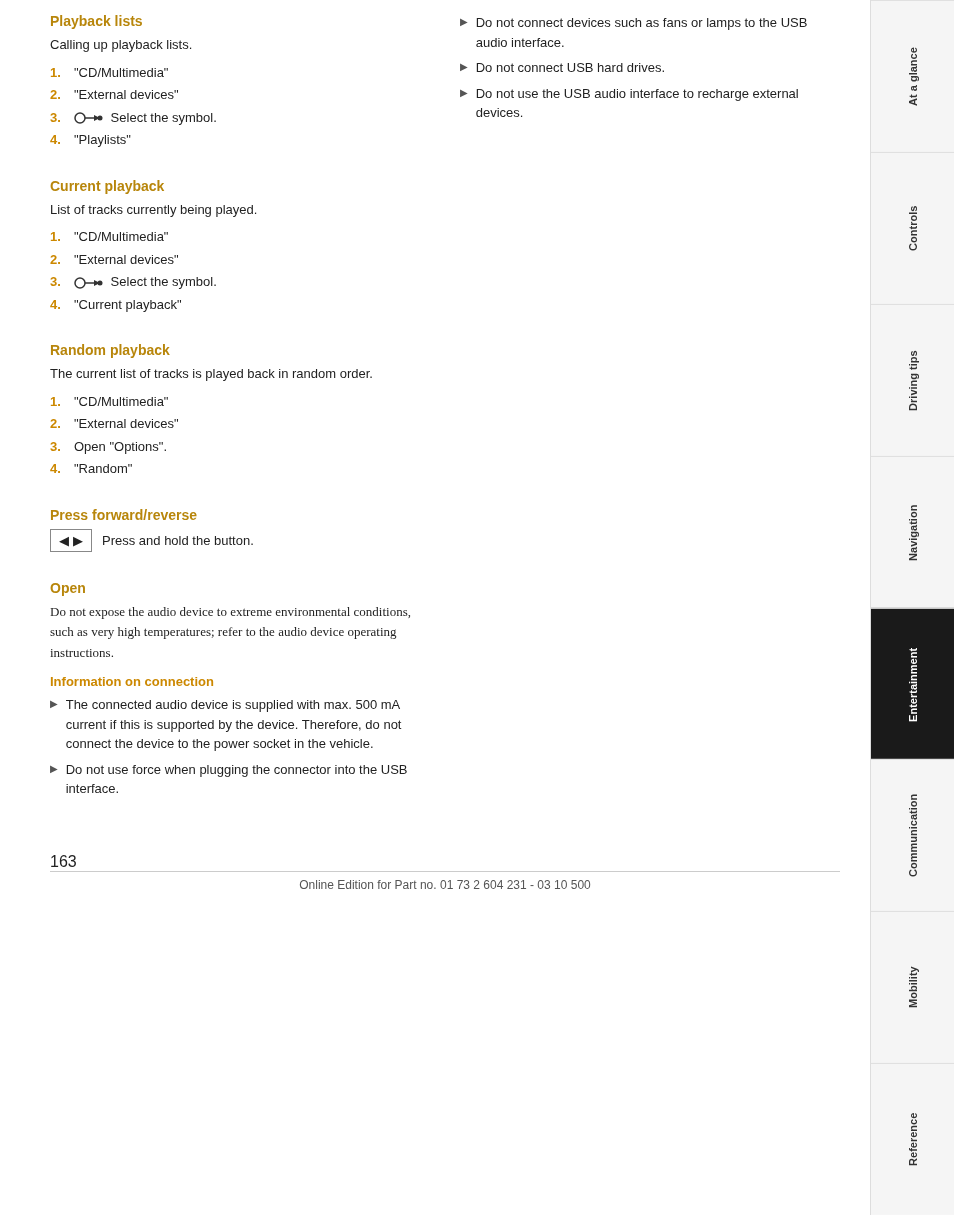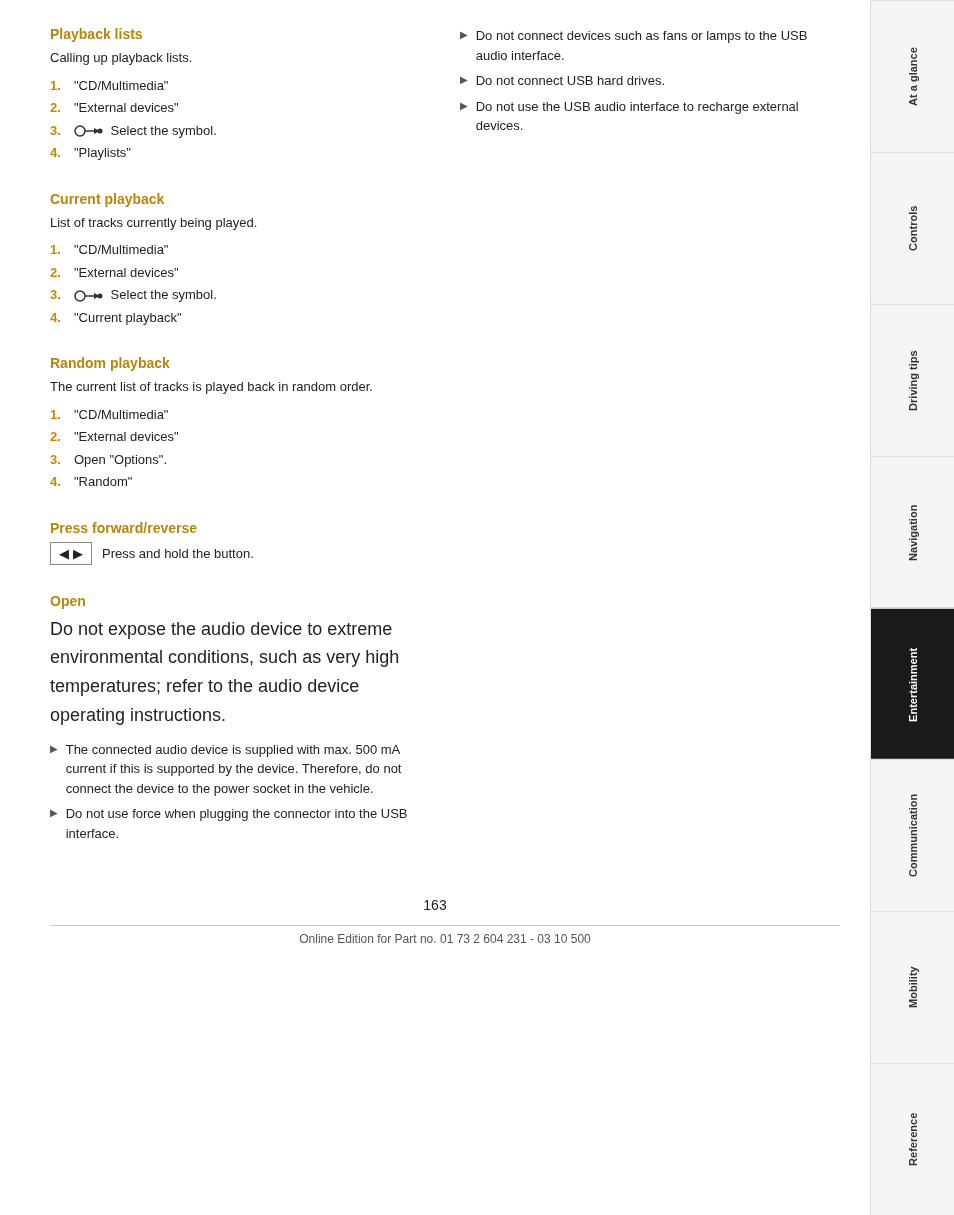--- a/index.html
+++ b/index.html
@@ -15,21 +15,21 @@
     }
 
     .page-wrapper {
       display: flex;
       width: 954px;
       min-height: 1215px;
     }
 
     .main-content {
       flex: 1;
-      padding: 16px 30px 40px 50px;
+      padding: 3px 30px 40px 50px;
       max-width: 870px;
     }
 
     .sidebar {
       width: 84px;
       display: flex;
       flex-direction: column;
       border-left: 1px solid #ddd;
     }
 
@@ -138,30 +138,31 @@
       vertical-align: middle;
     }
 
     .ff-row {
       display: flex;
       align-items: center;
       margin-bottom: 14px;
     }
 
     .page-number {
-      text-align: center;
-      font-size: 14px;
+      text-align: left;
+      font-size: 16px;
       padding-right: 20px;
-      margin-bottom: 12px;
+      margin-bottom: 0;
     }
 
     .notes-para {
       margin-bottom: 10px;
       line-height: 1.6;
-      font-size: 18px;
+      font-size: 13px;
+      font-family: Liberation Serif, serif;
     }
 
     .info-section-title {
       color: #cc8800;
       font-weight: bold;
       font-size: 13px;
       margin-bottom: 6px;
       margin-top: 10px;
     }
   </style>
@@ -258,20 +259,21 @@
           <div class="ff-button">
             <span>◀</span>
             <span>▶</span>
           </div>
           <span>Press and hold the button.</span>
         </div>
 
         <div class="section-title">Open</div>
         <div class="notes-para">Do not expose the audio device to extreme environmental conditions, such as very high temperatures; refer to the audio device operating instructions.</div>
 
+        <div class="info-section-title">Information on connection</div>
         <ul class="bullet-list">
           <li>
             <span class="bullet-arrow">▶</span>
             <span>The connected audio device is supplied with max. 500 mA current if this is supported by the device. Therefore, do not connect the device to the power socket in the vehicle.</span>
           </li>
           <li>
             <span class="bullet-arrow">▶</span>
             <span>Do not use force when plugging the connector into the USB interface.</span>
           </li>
         </ul>

